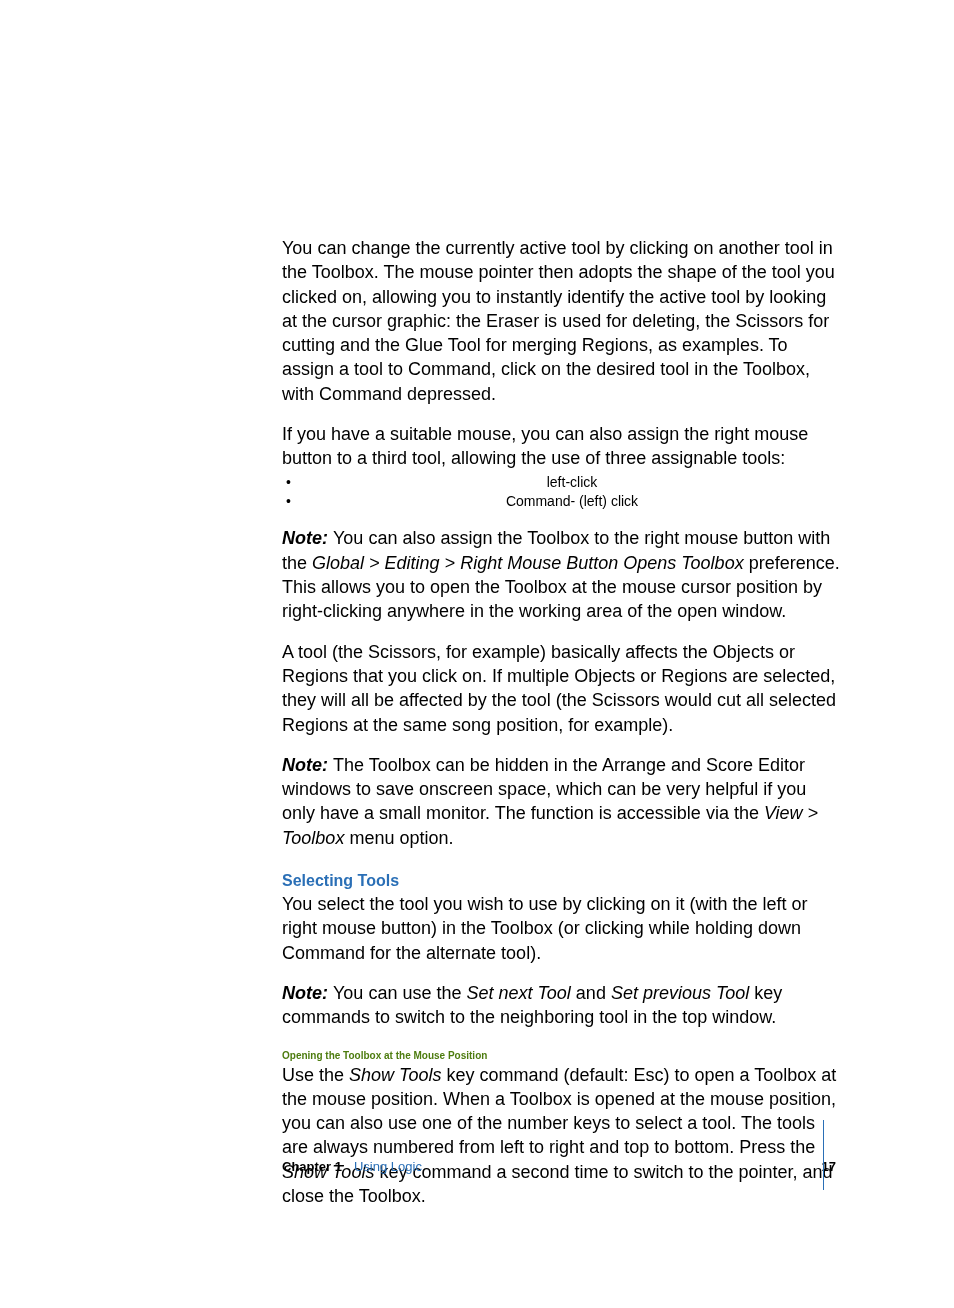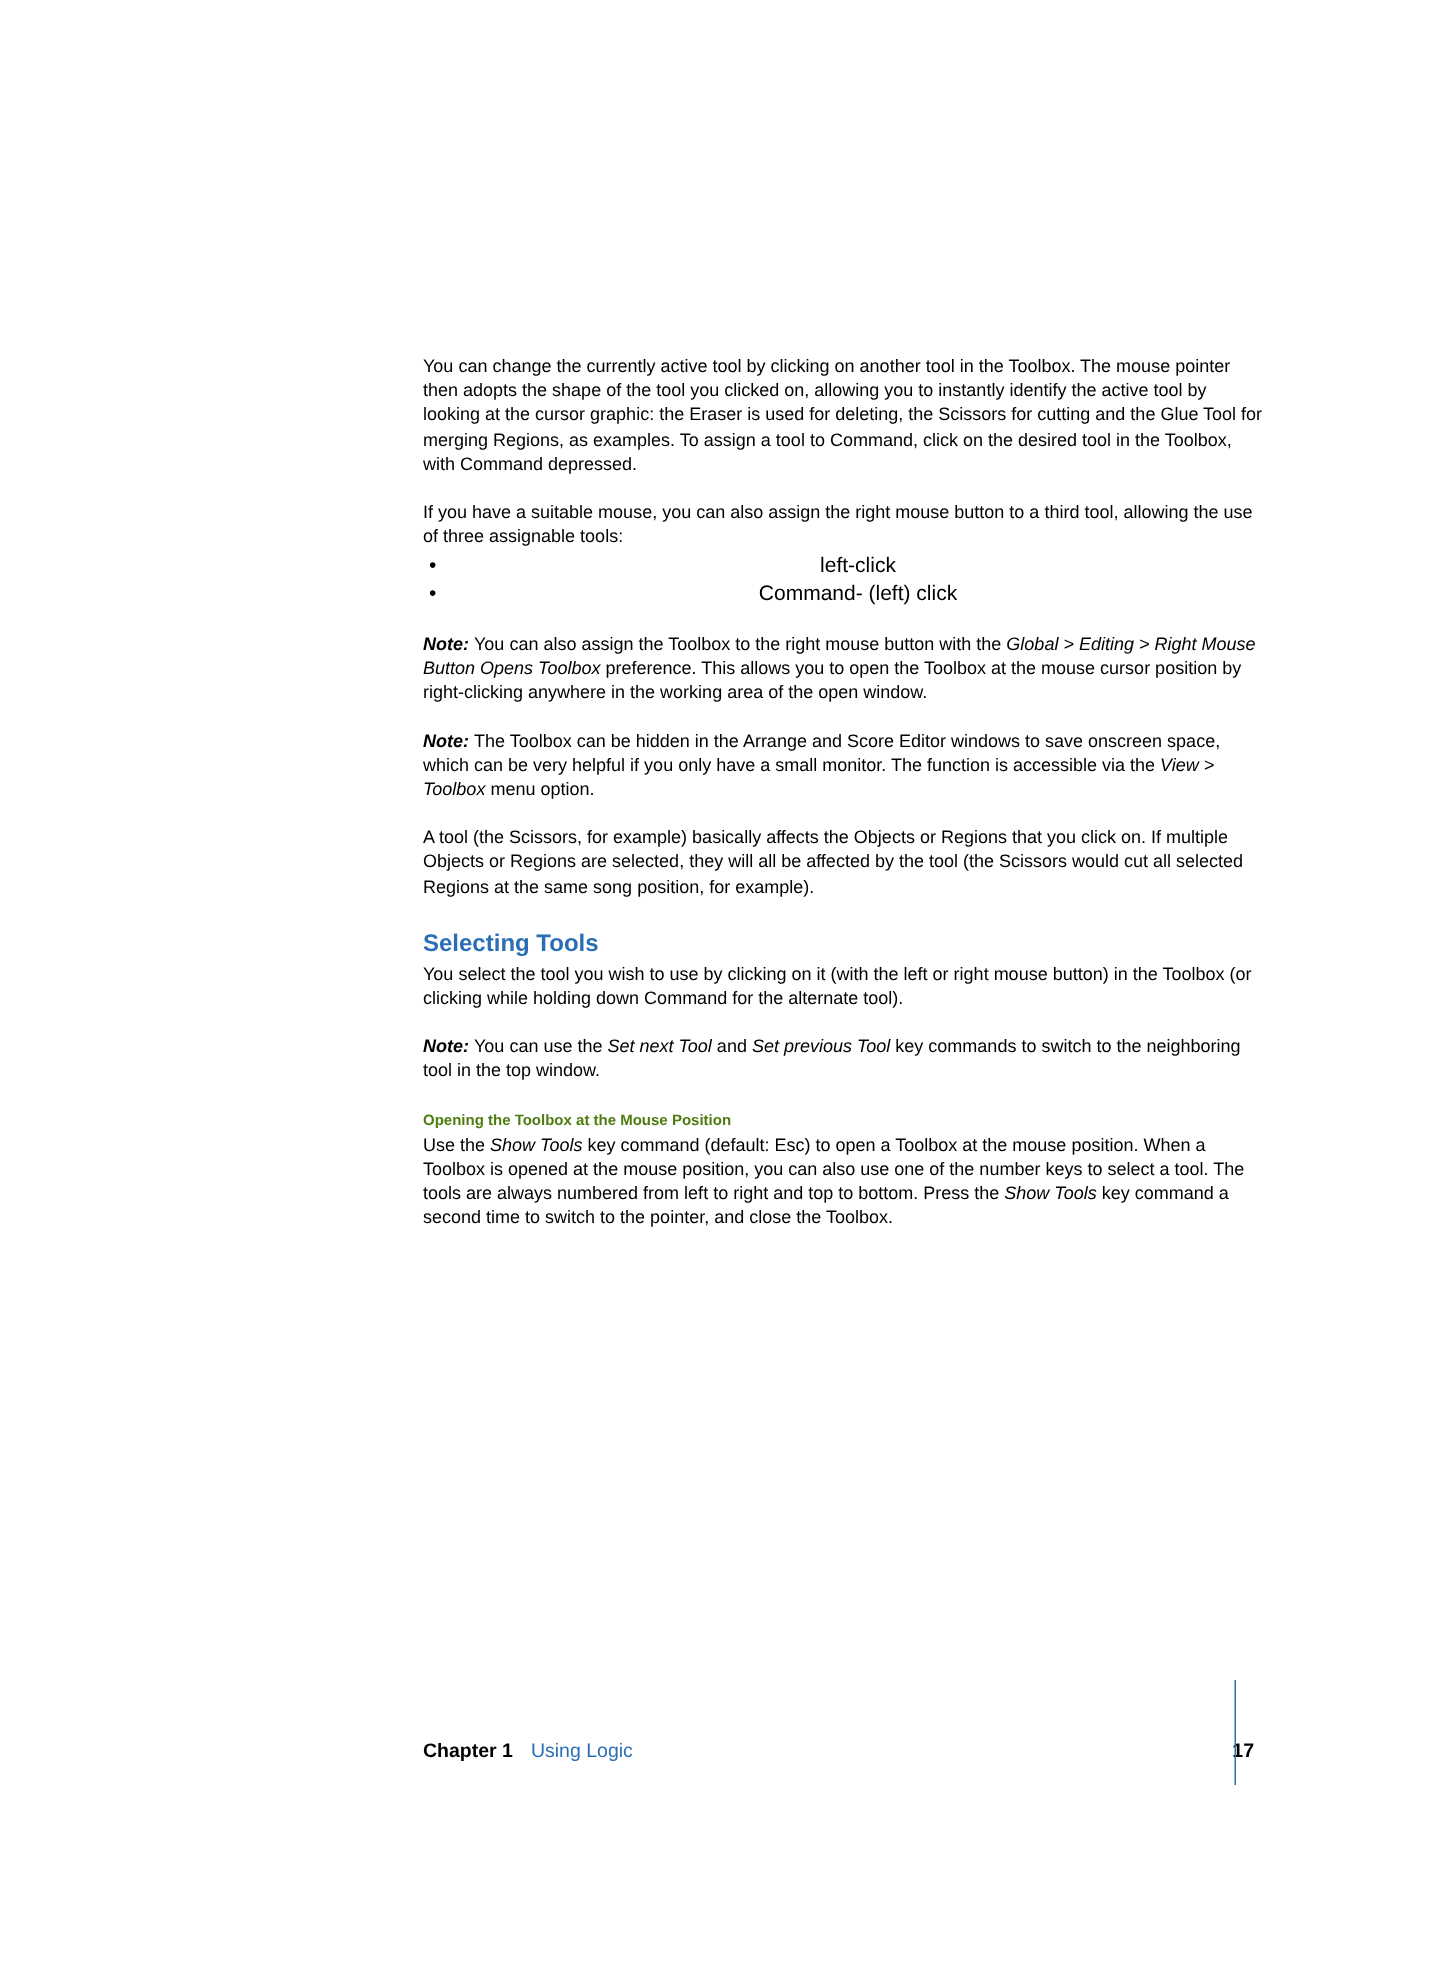--- a/index.html
+++ b/index.html
@@ -13,21 +13,21 @@
     height: 1308px;
     position: relative;
   }
   .page {
     padding: 236px 110px 0 282px;
     box-sizing: border-box;
   }
   p {
     margin: 0 0 16px 0;
     line-height: 1.35;
-    font-size: 12px;
+    font-size: 18px;
   }
   .bullet-list {
     margin: -14px 0 16px 0;
     padding: 0;
     list-style: none;
   }
   .bullet-list li {
     position: relative;
     padding-left: 18px;
     line-height: 1.35;
@@ -105,25 +105,25 @@
   <ul class="bullet-list">
     <li>left-click</li>
     <li>Command- (left) click</li>
   </ul>
 
   <p>
     <span class="note-label">Note:  </span><span>You can also assign the Toolbox to the right mouse button with the </span><span class="italic">Global &gt; Editing &gt; Right Mouse Button Opens Toolbox</span><span> preference. This allows you to open the Toolbox at the mouse cursor position by right-clicking anywhere in the working area of the open window.</span>
   </p>
 
 
+  <p>A tool (the Scissors, for example) basically affects the Objects or Regions that you click on. If multiple Objects or Regions are selected, they will all be affected by the tool (the Scissors would cut all selected Regions at the same song position, for example).</p>
+
   <p>
     <span class="note-label">Note:  </span><span>The Toolbox can be hidden in the Arrange and Score Editor windows to save onscreen space, which can be very helpful if you only have a small monitor. The function is accessible via the </span><span class="italic">View &gt; Toolbox</span><span> menu option.</span>
   </p>
-
-  <p>A tool (the Scissors, for example) basically affects the Objects or Regions that you click on. If multiple Objects or Regions are selected, they will all be affected by the tool (the Scissors would cut all selected Regions at the same song position, for example).</p>
 
   <h2 class="section-heading">Selecting Tools</h2>
   <p>You select the tool you wish to use by clicking on it (with the left or right mouse button) in the Toolbox (or clicking while holding down Command for the alternate tool).</p>
 
   <p>
     <span class="note-label">Note:  </span><span>You can use the </span><span class="italic">Set next Tool</span><span> and </span><span class="italic">Set previous Tool</span><span> key commands to switch to the neighboring tool in the top window.</span>
   </p>
 
   <h3 class="sub-heading">Opening the Toolbox at the Mouse Position</h3>
   <p>

